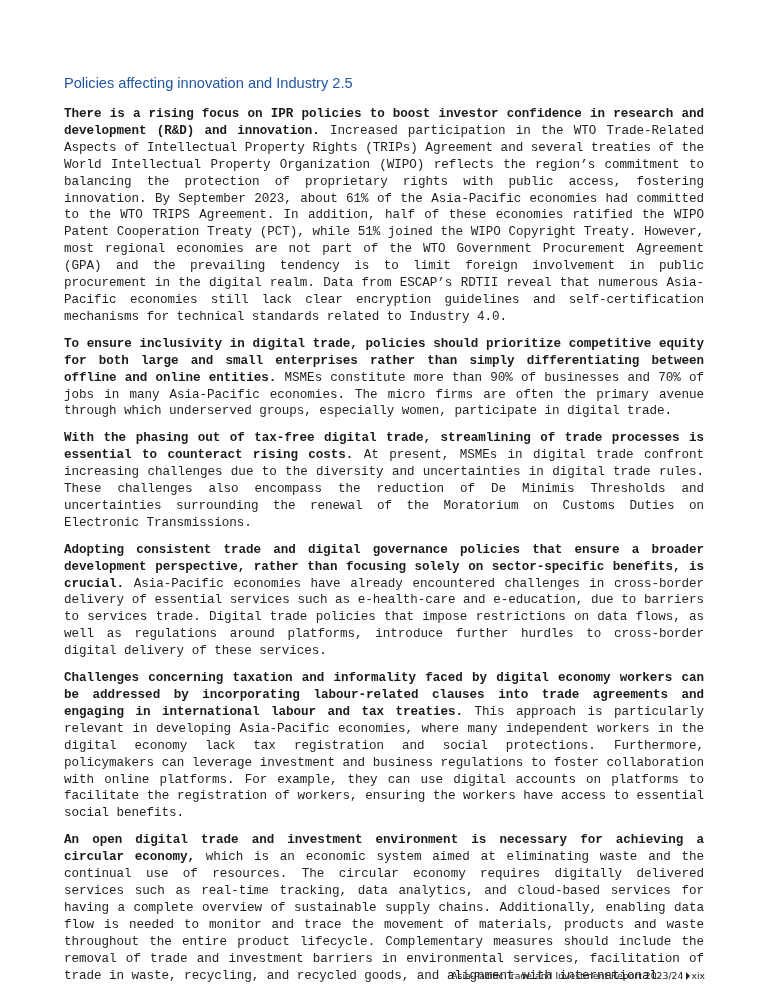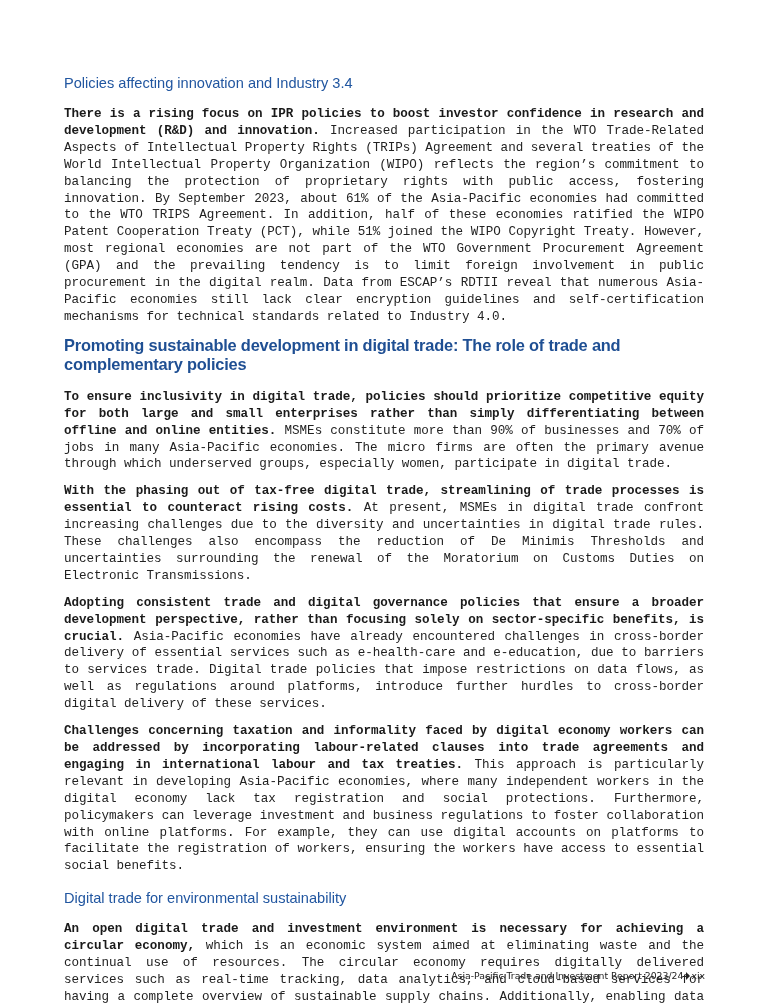--- a/index.html
+++ b/index.html
@@ -27,31 +27,29 @@
   .arrow {
     display: inline-block; width: 0; height: 0;
     border-top: 4px solid transparent; border-bottom: 4px solid transparent; border-left: 4px solid #222;
     margin-left: 2px;
   }
 </style>
 </head>
 <body>
 
 <div class="page">
-  <h3 class="h3">Policies affecting innovation and Industry 3.4</h3>
+  <h3 class="h3">Policies affecting innovation and Industry 2.5</h3>
   <p><b>There is a rising focus on IPR policies to boost investor confidence in research and development (R&amp;D) and innovation.</b><span> Increased participation in the WTO Trade-Related Aspects of Intellectual Property Rights (TRIPs) Agreement and several treaties of the World Intellectual Property Organization (WIPO) reflects the region’s commitment to balancing the protection of proprietary rights with public access, fostering innovation. By September 2023, about 61% of the Asia-Pacific economies had committed to the WTO TRIPS Agreement. In addition, half of these economies ratified the WIPO Patent Cooperation Treaty (PCT), while 51% joined the WIPO Copyright Treaty. However, most regional economies are not part of the WTO Government Procurement Agreement (GPA) and the prevailing tendency is to limit foreign involvement in public procurement in the digital realm. Data from ESCAP’s RDTII reveal that numerous Asia-Pacific economies still lack clear encryption guidelines and self-certification mechanisms for technical standards related to Industry 4.0.</span></p>
 
-  <h2 class="h2">Promoting sustainable development in digital trade: The role of trade and complementary policies</h2>
 
   <p><b>To ensure inclusivity in digital trade, policies should prioritize competitive equity for both large and small enterprises rather than simply differentiating between offline and online entities.</b><span> MSMEs constitute more than 90% of businesses and 70% of jobs in many Asia-Pacific economies. The micro firms are often the primary avenue through which underserved groups, especially women, participate in digital trade.</span></p>
   <p><b>With the phasing out of tax-free digital trade, streamlining of trade processes is essential to counteract rising costs.</b><span> At present, MSMEs in digital trade confront increasing challenges due to the diversity and uncertainties in digital trade rules. These challenges also encompass the reduction of De Minimis Thresholds and uncertainties surrounding the renewal of the Moratorium on Customs Duties on Electronic Transmissions.</span></p>
   <p><b>Adopting consistent trade and digital governance policies that ensure a broader development perspective, rather than focusing solely on sector-specific benefits, is crucial.</b><span> Asia-Pacific economies have already encountered challenges in cross-border delivery of essential services such as e-health-care and e-education, due to barriers to services trade. Digital trade policies that impose restrictions on data flows, as well as regulations around platforms, introduce further hurdles to cross-border digital delivery of these services.</span></p>
   <p><b>Challenges concerning taxation and informality faced by digital economy workers can be addressed by incorporating labour-related clauses into trade agreements and engaging in international labour and tax treaties.</b><span> This approach is particularly relevant in developing Asia-Pacific economies, where many independent workers in the digital economy lack tax registration and social protections. Furthermore, policymakers can leverage investment and business regulations to foster collaboration with online platforms. For example, they can use digital accounts on platforms to facilitate the registration of workers, ensuring the workers have access to essential social benefits.</span></p>
 
-  <h3 class="h3" style="margin-top:14px;">Digital trade for environmental sustainability</h3>
   <p><b>An open digital trade and investment environment is necessary for achieving a circular economy,</b><span> which is an economic system aimed at eliminating waste and the continual use of resources. The circular economy requires digitally delivered services such as real-time tracking, data analytics, and cloud-based services for having a complete overview of sustainable supply chains. Additionally, enabling data flow is needed to monitor and trace the movement of materials, products and waste throughout the entire product lifecycle. Complementary measures should include the removal of trade and investment barriers in environmental services, facilitation of trade in waste, recycling, and recycled goods, and alignment with international</span></p>
 </div>
 
 <div class="footer">
   <span>Asia-Pacific Trade and Investment Report 2023/24</span>
   <span class="arrow"></span>
   <span>xix</span>
 </div>
 
 </body></html>

